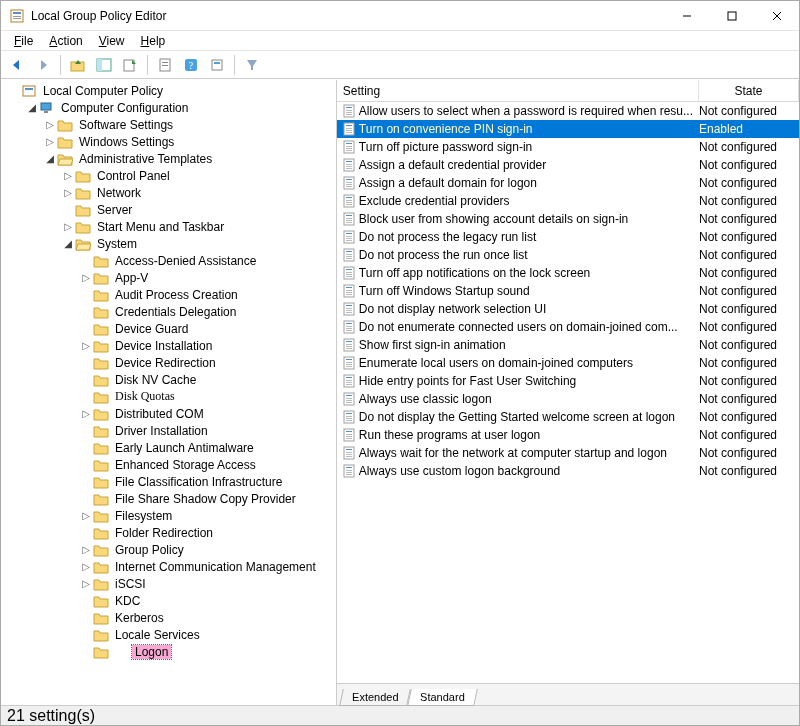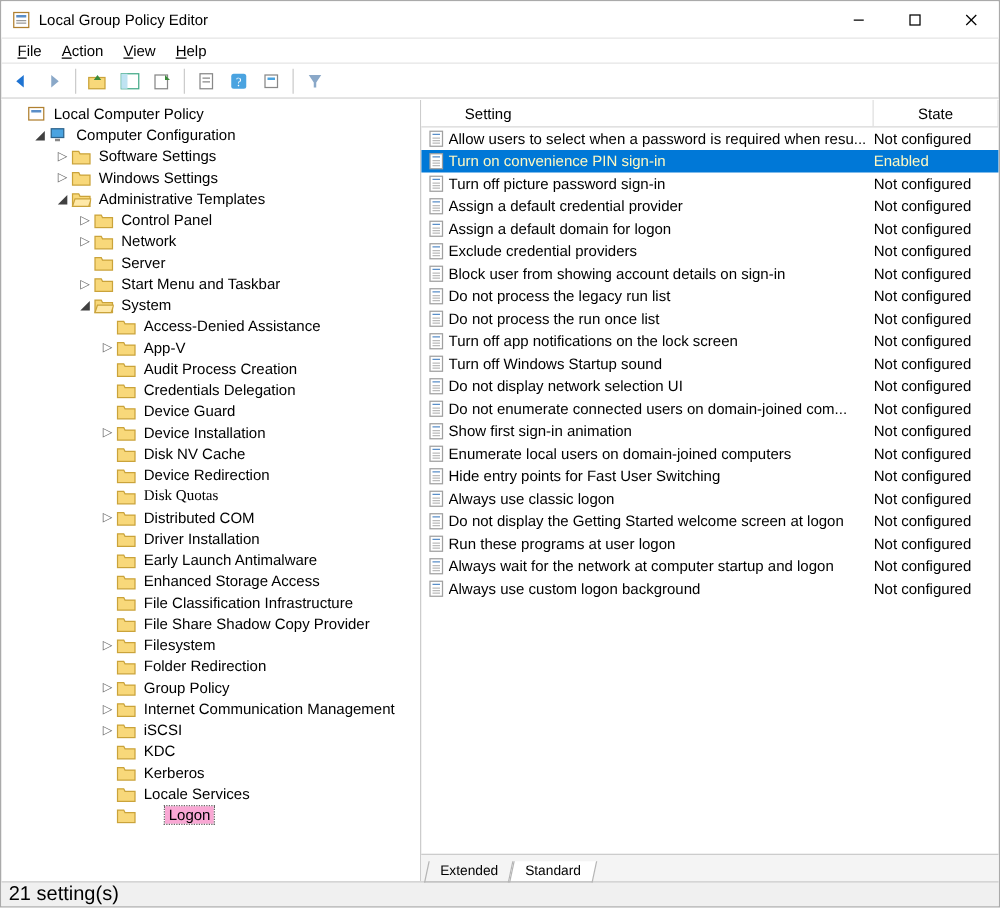--- a/index.html
+++ b/index.html
@@ -130,21 +130,21 @@
     border-bottom: 1px solid #d8d8d8;
     background: #fff;
   }
   .list-header .col {
     display: flex;
     align-items: center;
     padding: 0 6px;
     border-right: 1px solid #e0e0e0;
     color: #000;
   }
-  .col-setting { flex: 1; margin-left: 29px; }
+  .col-setting { flex: 1; }
   .col-state   { width: 100px; justify-content:center; }
   .list-body {
     flex: 1;
     overflow-y: auto;
     overflow-x: hidden;
     min-height: 0;
   }
   .list-row {
     display: flex;
     align-items: center;
@@ -453,30 +453,30 @@
           </span>
           <span class="tlabel">Device Installation</span>
         </div>
         <div class="tree-row" style="padding-left: 76px;">
           <span class="twisty"></span>
           <span class="ticon">
             <svg width="16" height="14">
               <polygon points="1,3 6,3 7,5 15,5 15,13 1,13" fill="#f8d87a" stroke="#caa33a"></polygon>
             </svg>
           </span>
+          <span class="tlabel">Device Redirection</span>
+        </div>
+        <div class="tree-row" style="padding-left: 76px;">
+          <span class="twisty"></span>
+          <span class="ticon">
+            <svg width="16" height="14">
+              <polygon points="1,3 6,3 7,5 15,5 15,13 1,13" fill="#f8d87a" stroke="#caa33a"></polygon>
+            </svg>
+          </span>
           <span class="tlabel">Disk NV Cache</span>
-        </div>
-        <div class="tree-row" style="padding-left: 76px;">
-          <span class="twisty"></span>
-          <span class="ticon">
-            <svg width="16" height="14">
-              <polygon points="1,3 6,3 7,5 15,5 15,13 1,13" fill="#f8d87a" stroke="#caa33a"></polygon>
-            </svg>
-          </span>
-          <span class="tlabel">Device Redirection</span>
         </div>
         <div class="tree-row" style="padding-left: 76px; font-family: Liberation Serif, serif;">
           <span class="twisty"></span>
           <span class="ticon">
             <svg width="16" height="14">
               <polygon points="1,3 6,3 7,5 15,5 15,13 1,13" fill="#f8d87a" stroke="#caa33a"></polygon>
             </svg>
           </span>
           <span class="tlabel">Disk Quotas</span>
         </div>

